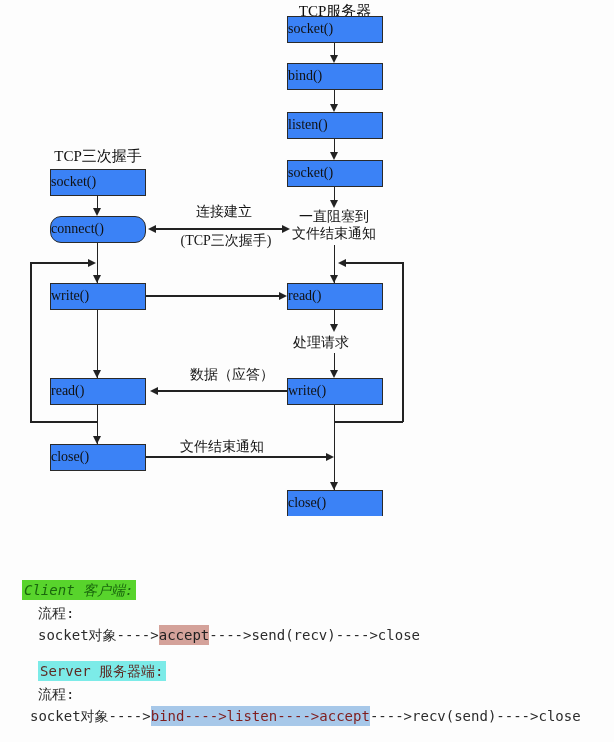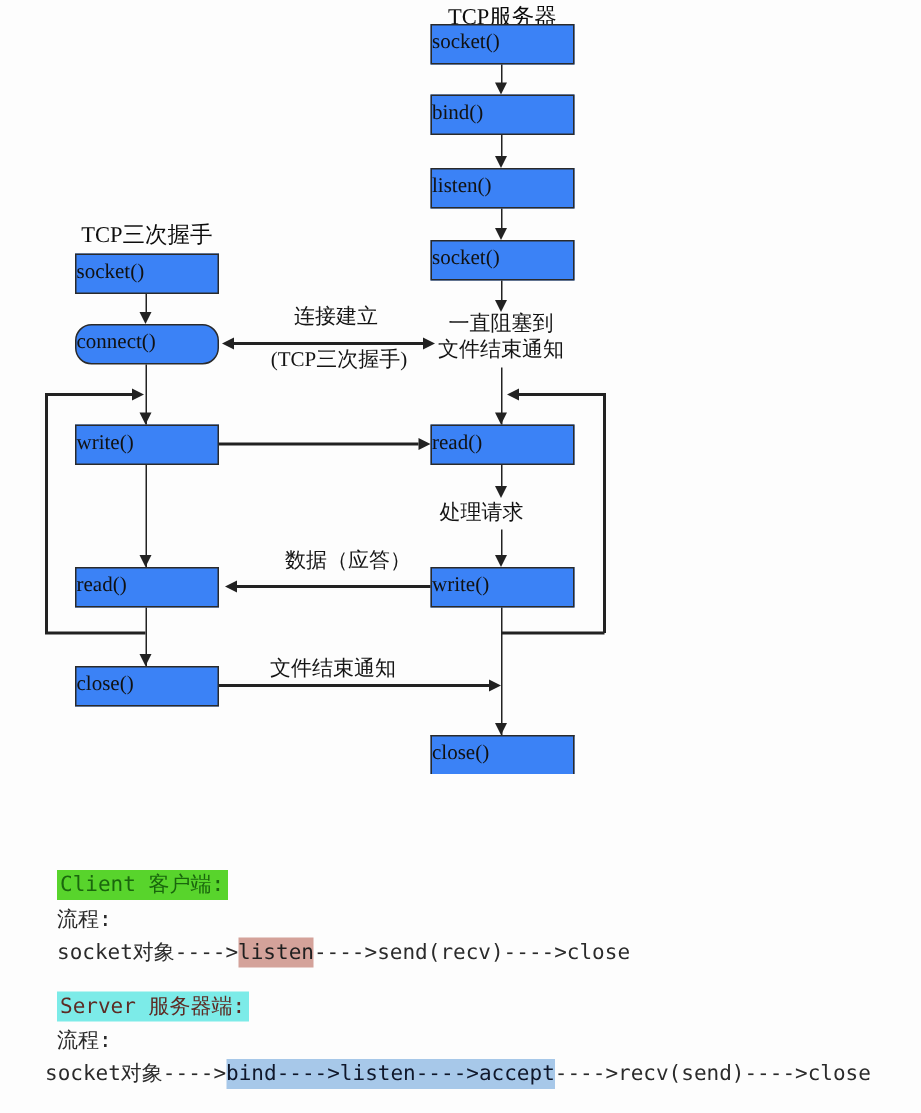--- a/index.html
+++ b/index.html
@@ -17,21 +17,21 @@
              border-bottom:4px solid transparent;border-left:8px solid #222;}
   .tri-left{position:absolute;width:0;height:0;border-top:4px solid transparent;
             border-bottom:4px solid transparent;border-right:8px solid #222;}
   .dlbl{position:absolute;font-size:14px;color:#141414;text-align:center;line-height:16px;white-space:nowrap;}
   .title{position:absolute;font-size:15px;color:#0d0d0d;text-align:center;white-space:nowrap;}
   .mono{position:absolute;font-family:"DejaVu Sans Mono","Liberation Mono",monospace;
         font-size:14px;color:#2b2b2b;white-space:nowrap;line-height:19px;}
   .hl-green{background:#58d42c;color:#1a660d;padding:2px 3px 2px 2px;}
   .hl-cyan{background:#7cebe8;color:#5d2b24;padding:2px 3px 2px 2px;}
   .hl-pink{background:#d4a29a;color:#1f1f1f;padding:2px 0;}
-  .hl-blue{background:#a7c8e9;color:#0f172a;padding:2px 0;}
+  .hl-blue{background:#a7c8e9;color:#7f1d1d;padding:2px 0;}
 </style>
 </head>
 <body>
 
 <div id="stage">
 
   <div class="title" style="left:277px;top:2px;width:116px;">TCP服务器</div>
 
   <div class="box" style="left:287px;top:16px;">socket()</div>
   <div class="box" style="left:287px;top:112px;">listen()</div>
@@ -110,21 +110,21 @@
   <div class="tri-right" style="left:279px;top:291.5px;"></div>
 
   <div class="hline" style="left:158px;top:390px;width:129px;"></div>
   <div class="tri-left" style="left:150px;top:386.5px;"></div>
   <div class="dlbl" style="left:154px;top:367px;width:120px;text-align:right;">数据（应答）</div>
 
   <div class="hline" style="left:146px;top:456px;width:180px;"></div>
   <div class="tri-right" style="left:326px;top:452.5px;"></div>
   <div class="dlbl" style="left:160px;top:439px;width:124px;">文件结束通知</div>
 
-  <div class="mono" style="left:38px;top:581px;"><span class="hl-green">Client 客户端:</span></div>
+  <div class="mono" style="left:22px;top:581px;font-style:italic;"><span class="hl-green">Client 客户端:</span></div>
   <div class="mono" style="left:38px;top:604px;">流程:</div>
-  <div class="mono" style="left:38px;top:626px;"><span>socket对象----&gt;</span><span class="hl-pink">listen</span><span>----&gt;send(recv)----&gt;close</span></div>
+  <div class="mono" style="left:38px;top:626px;"><span>socket对象----&gt;</span><span class="hl-pink">accept</span><span>----&gt;send(recv)----&gt;close</span></div>
 
   <div class="mono" style="left:38px;top:662px;"><span class="hl-cyan">Server 服务器端:</span></div>
   <div class="mono" style="left:38px;top:685px;">流程:</div>
   <div class="mono" style="left:30px;top:707px;"><span>socket对象----&gt;</span><span class="hl-blue">bind----&gt;listen----&gt;accept</span><span>----&gt;recv(send)----&gt;close</span></div>
 
 </div>
 
 </body></html>

